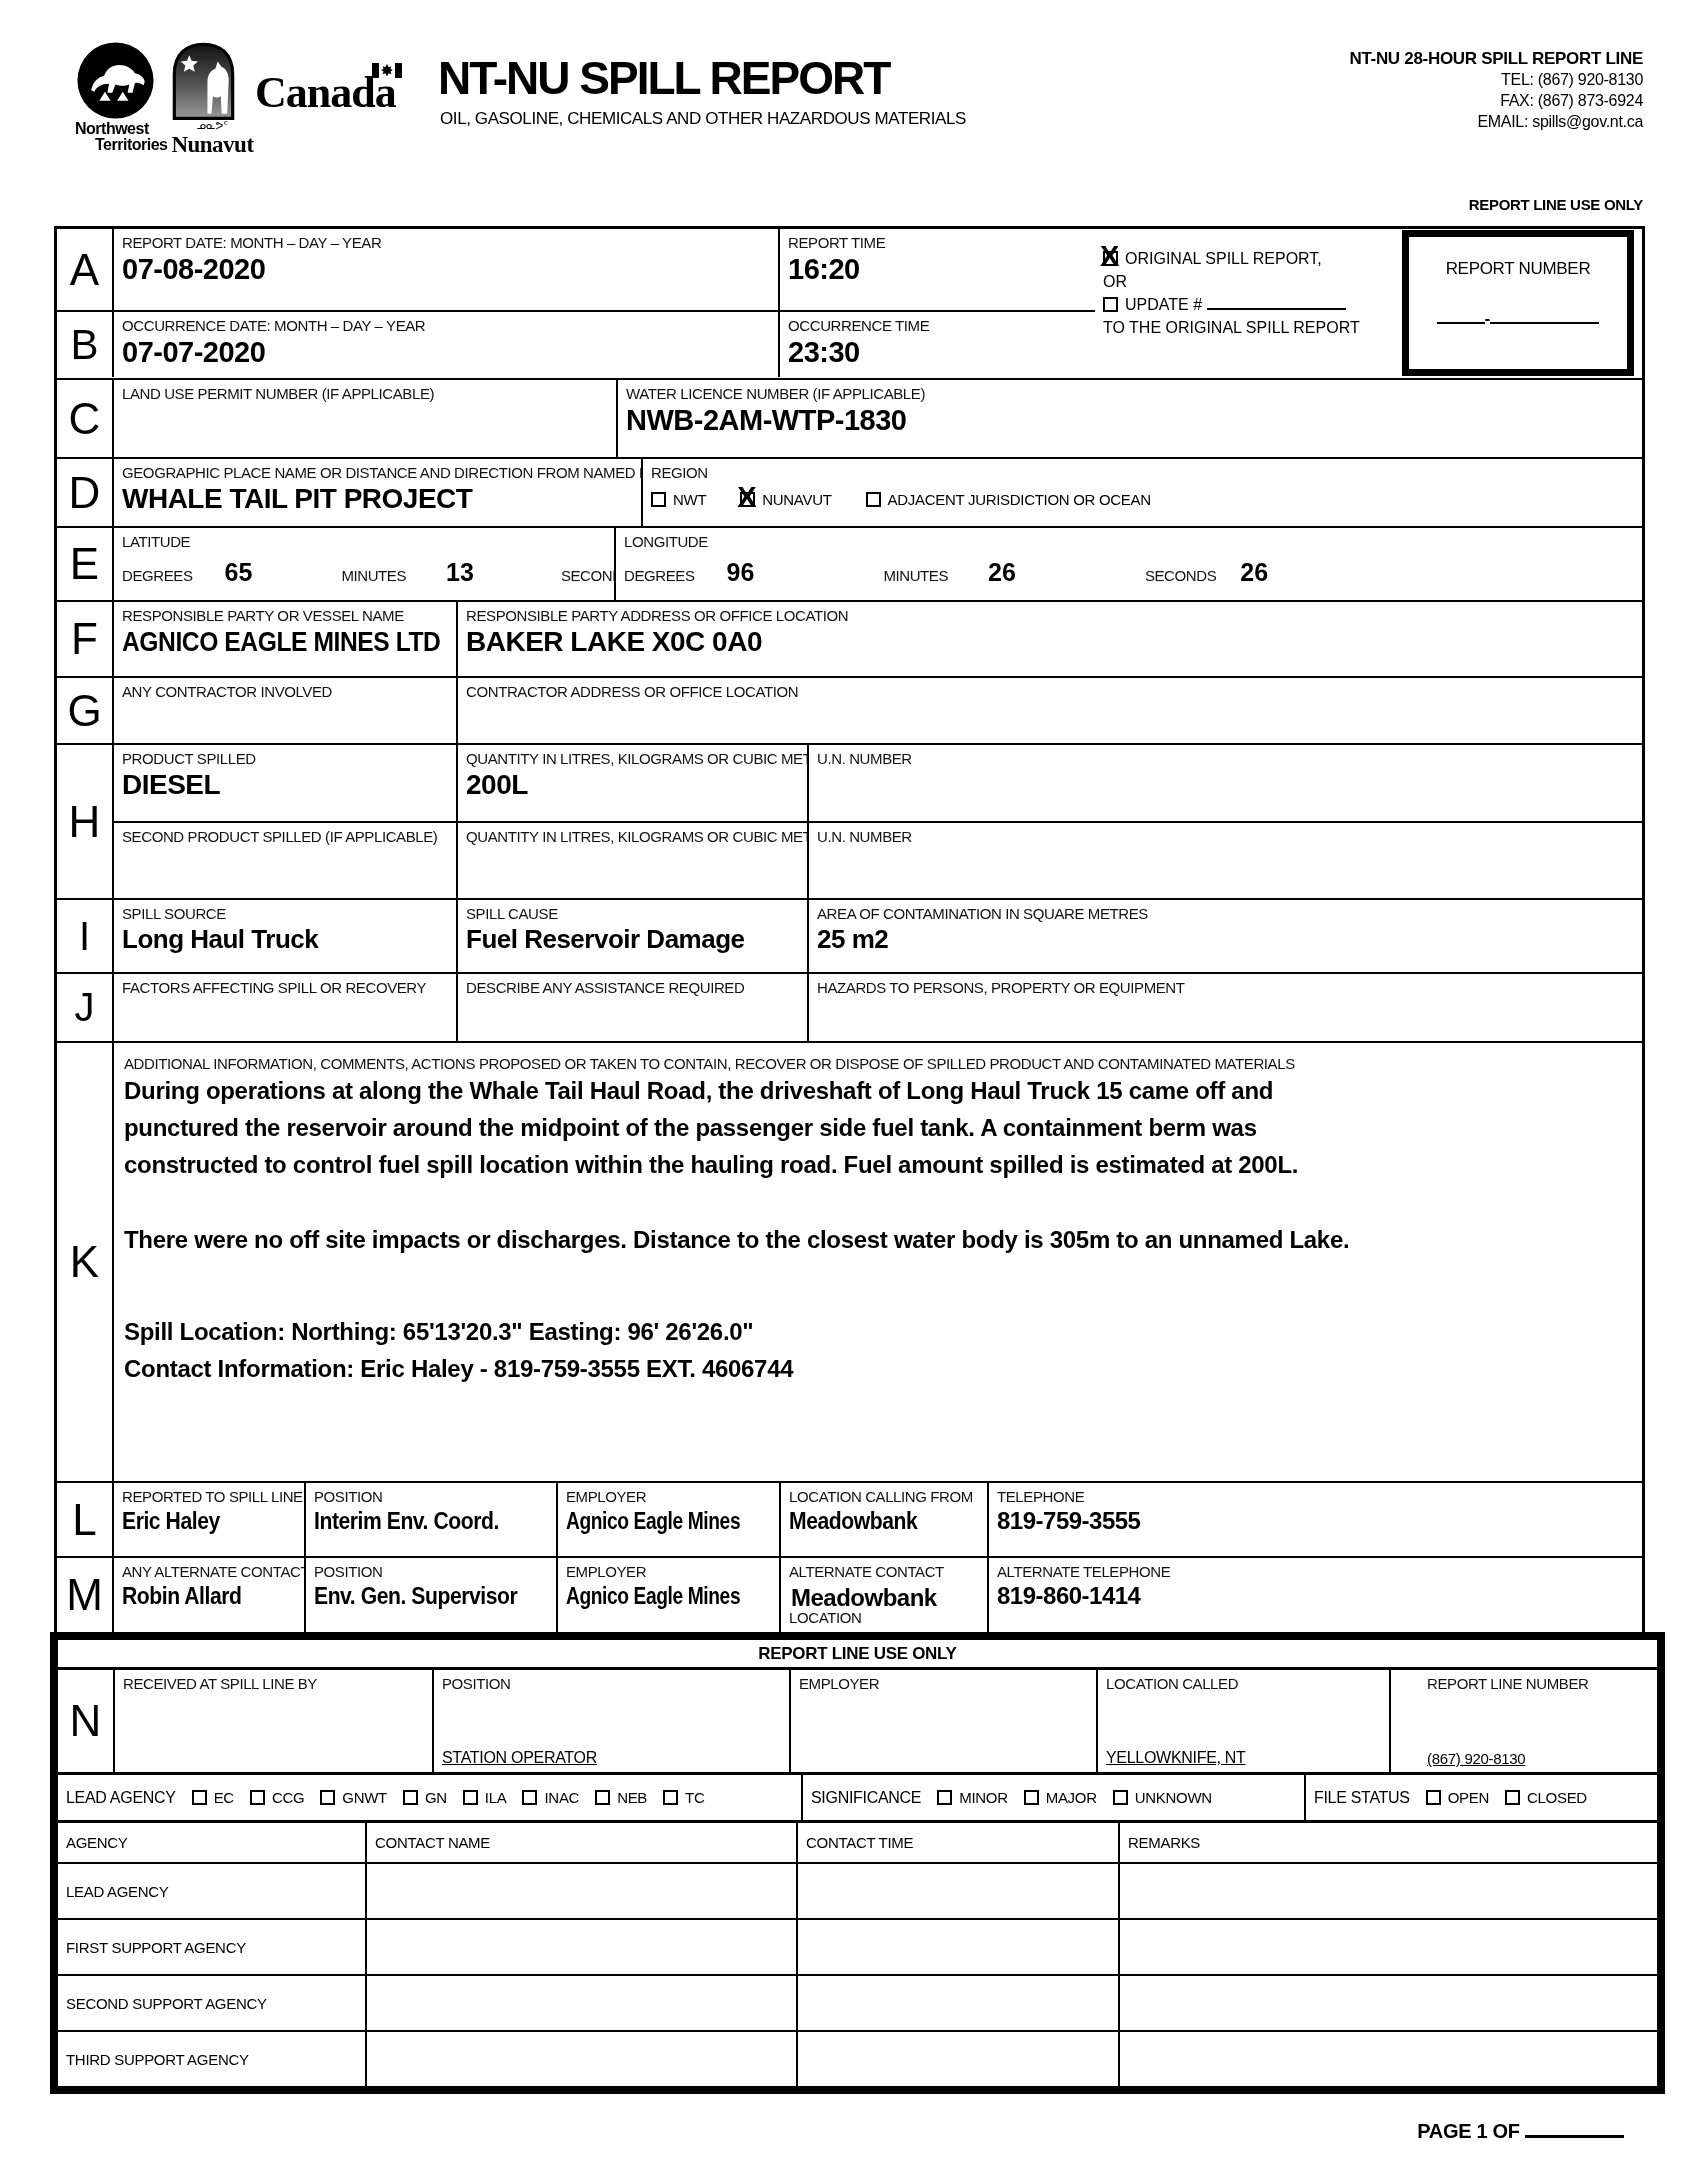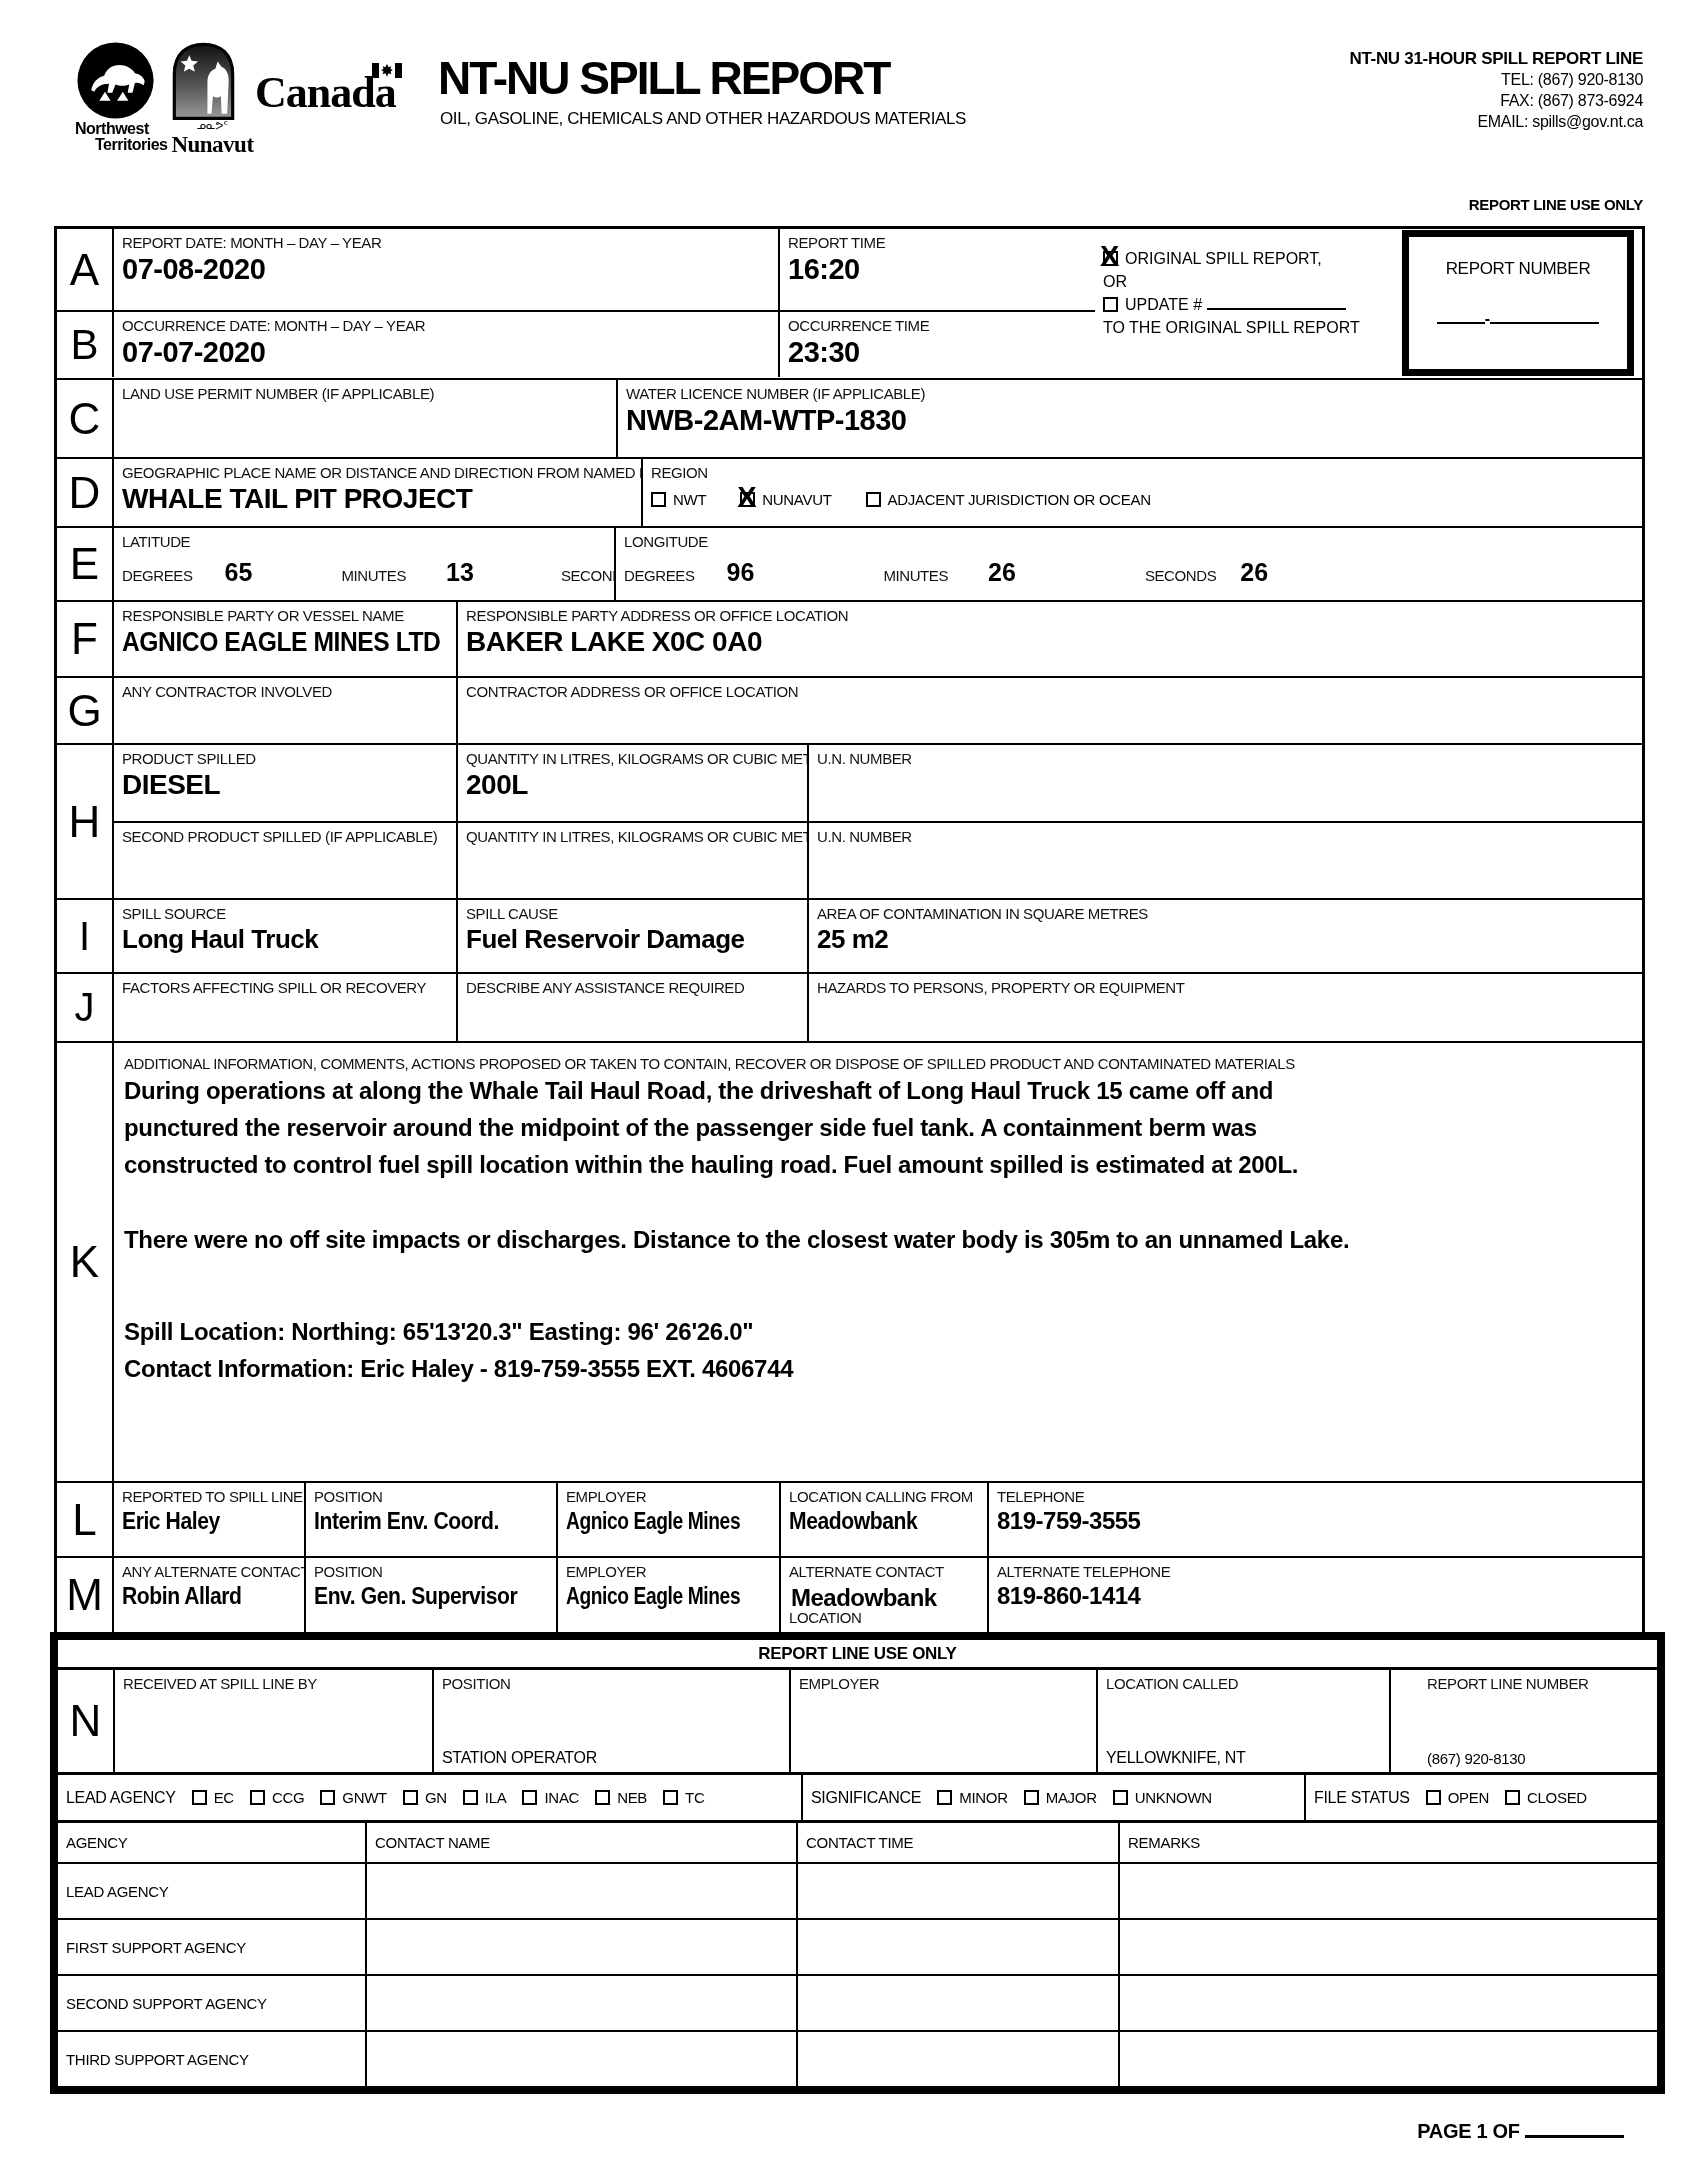--- a/index.html
+++ b/index.html
@@ -41,21 +41,21 @@
   .rn-label{font-size:17px;letter-spacing:-0.3px;margin-top:22px;}
   
   .k-content{padding:12px 10px;width:100%;}
   .k-text{font-weight:bold;font-size:24px;letter-spacing:-0.3px;line-height:37px;max-width:1257px;margin:0;}
   
   .bottom-box{position:absolute;left:50px;top:1632px;width:1599px;border:8px solid #000;}
   .bb-title{text-align:center;font-weight:bold;font-size:17px;letter-spacing:-0.3px;padding:4px 0 3px 0;}
   .brow{display:flex;border-top:3px solid #000;}
   .bcell{padding:5px 8px;position:relative;display:flex;flex-direction:column;justify-content:space-between;}
   .bcell + .bcell{border-left:2px solid #000;}
-  .preprint{font-size:16px;letter-spacing:-0.3px;white-space:nowrap;}
+  .preprint{font-size:16px;letter-spacing:-0.3px;white-space:nowrap;text-decoration:underline;}
   .ag-row{display:flex;border-top:2px solid #000;}
   .ag-cell{padding:4px 8px;display:flex;align-items:center;font-size:15px;letter-spacing:-0.3px;}
   .ag-cell + .ag-cell{border-left:2px solid #000;}
   .footer-page{position:absolute;right:59px;top:2114px;font-weight:bold;font-size:20px;letter-spacing:-0.3px;}
 </style>
 </head>
 <body>
 
 <div class="abs" style="left:75px;top:40px;width:119px;">
   <svg width="81" height="81" viewBox="0 0 100 100">
@@ -95,21 +95,21 @@
       <rect x="23" y="0" width="7" height="15" fill="#000"></rect>
       <path d="M15 1 l1.7 3.2 2.6-1 -0.8 2.8 2.3 0.9 -2.3 1.5 0.9 2.8 -2.8-0.9 -1.6 3.2 -1.6-3.2 -2.8 0.9 0.9-2.8 -2.3-1.5 2.3-0.9 -0.8-2.8 2.6 1 z" fill="#000"></path>
     </svg>
   </span>
 </div>
 
 <div class="abs title" style="left:438px;top:51px;">NT-NU SPILL REPORT</div>
 <div class="abs subtitle" style="left:440px;top:109px;">OIL, GASOLINE, CHEMICALS AND OTHER HAZARDOUS MATERIALS</div>
 
 <div class="abs hotline" style="right:40px;top:48px;width:455px;">
-  <div class="hl-title">NT-NU 31-HOUR SPILL REPORT LINE</div>
+  <div class="hl-title">NT-NU 28-HOUR SPILL REPORT LINE</div>
   <div>TEL: (867) 920-8130</div>
   <div>FAX: (867) 873-6924</div>
   <div>EMAIL: spills@gov.nt.ca</div>
 </div>
 
 <div class="abs rluo-top" style="right:40px;top:196px;">REPORT LINE USE ONLY</div>
 
 <div class="form">
 
   <div class="frow" style="height:149px;border-top:none;">

